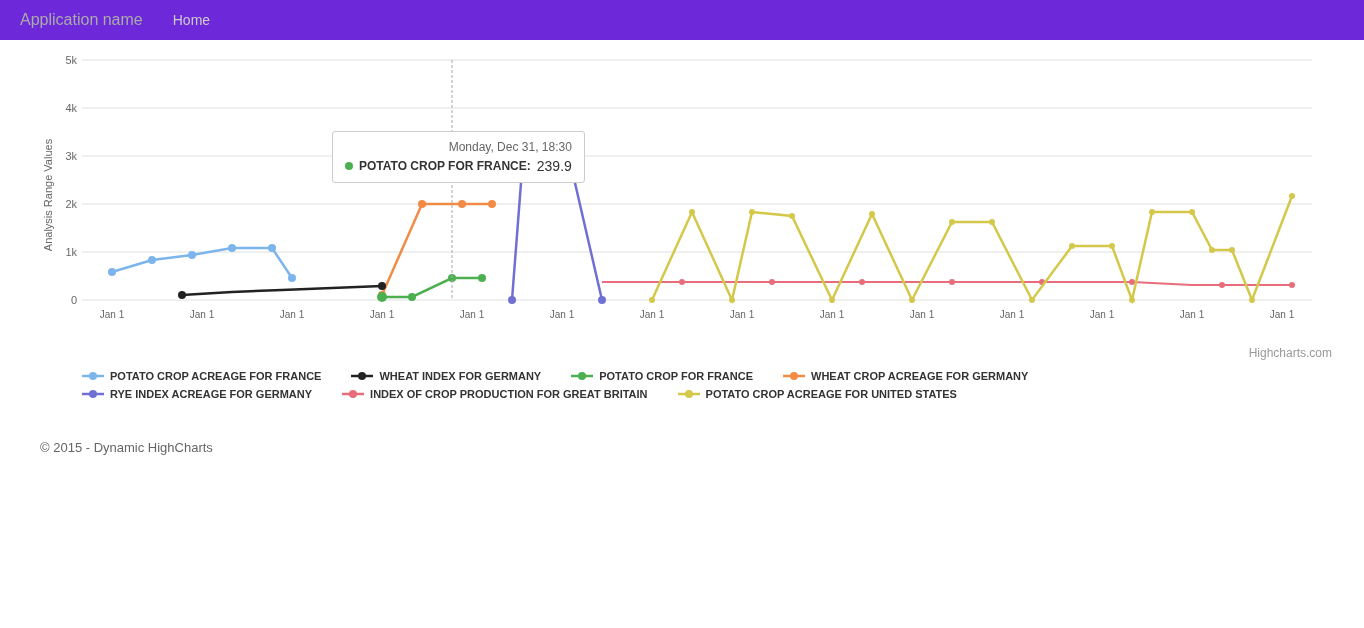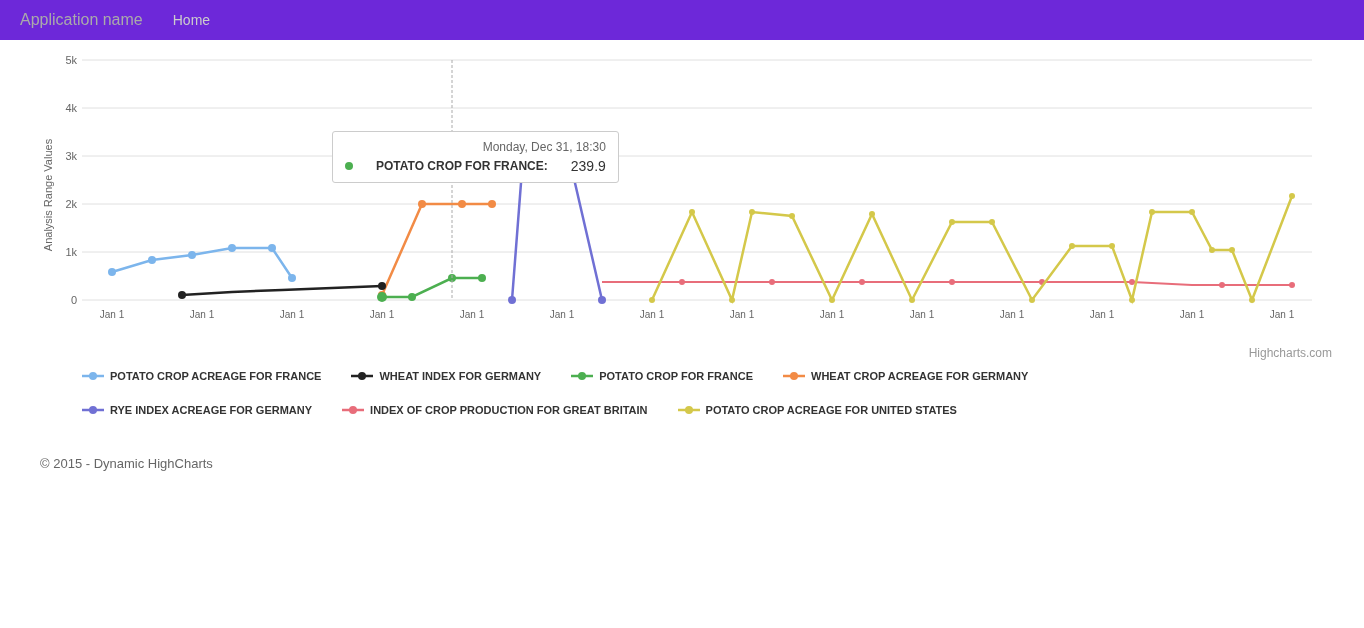--- a/index.html
+++ b/index.html
@@ -64,21 +64,21 @@
     .chart-svg-container {
       width: 100%;
       position: relative;
       text-align: right;
     }
 
     
     .chart-legend {
       display: flex;
       flex-wrap: wrap;
-      gap: 22px 30px;
+      gap: 6px 30px;
       padding: 10px 60px;
       font-size: 11px;
       color: #333;
     }
     .legend-item {
       display: flex;
       align-items: center;
       gap: 6px;
       font-weight: bold;
     }
@@ -95,21 +95,21 @@
       z-index: 10;
       pointer-events: none;
     }
     .tooltip-date {
       color: #666;
       margin-bottom: 4px;
     }
     .tooltip-value {
       display: flex;
       align-items: center;
-      gap: 23px;
+      gap: 6px;
     }
     .tooltip-dot {
       width: 8px;
       height: 8px;
       border-radius: 50%;
       background: #4CAF50;
     }
     .tooltip-label {
       font-weight: bold;
       color: #333;

